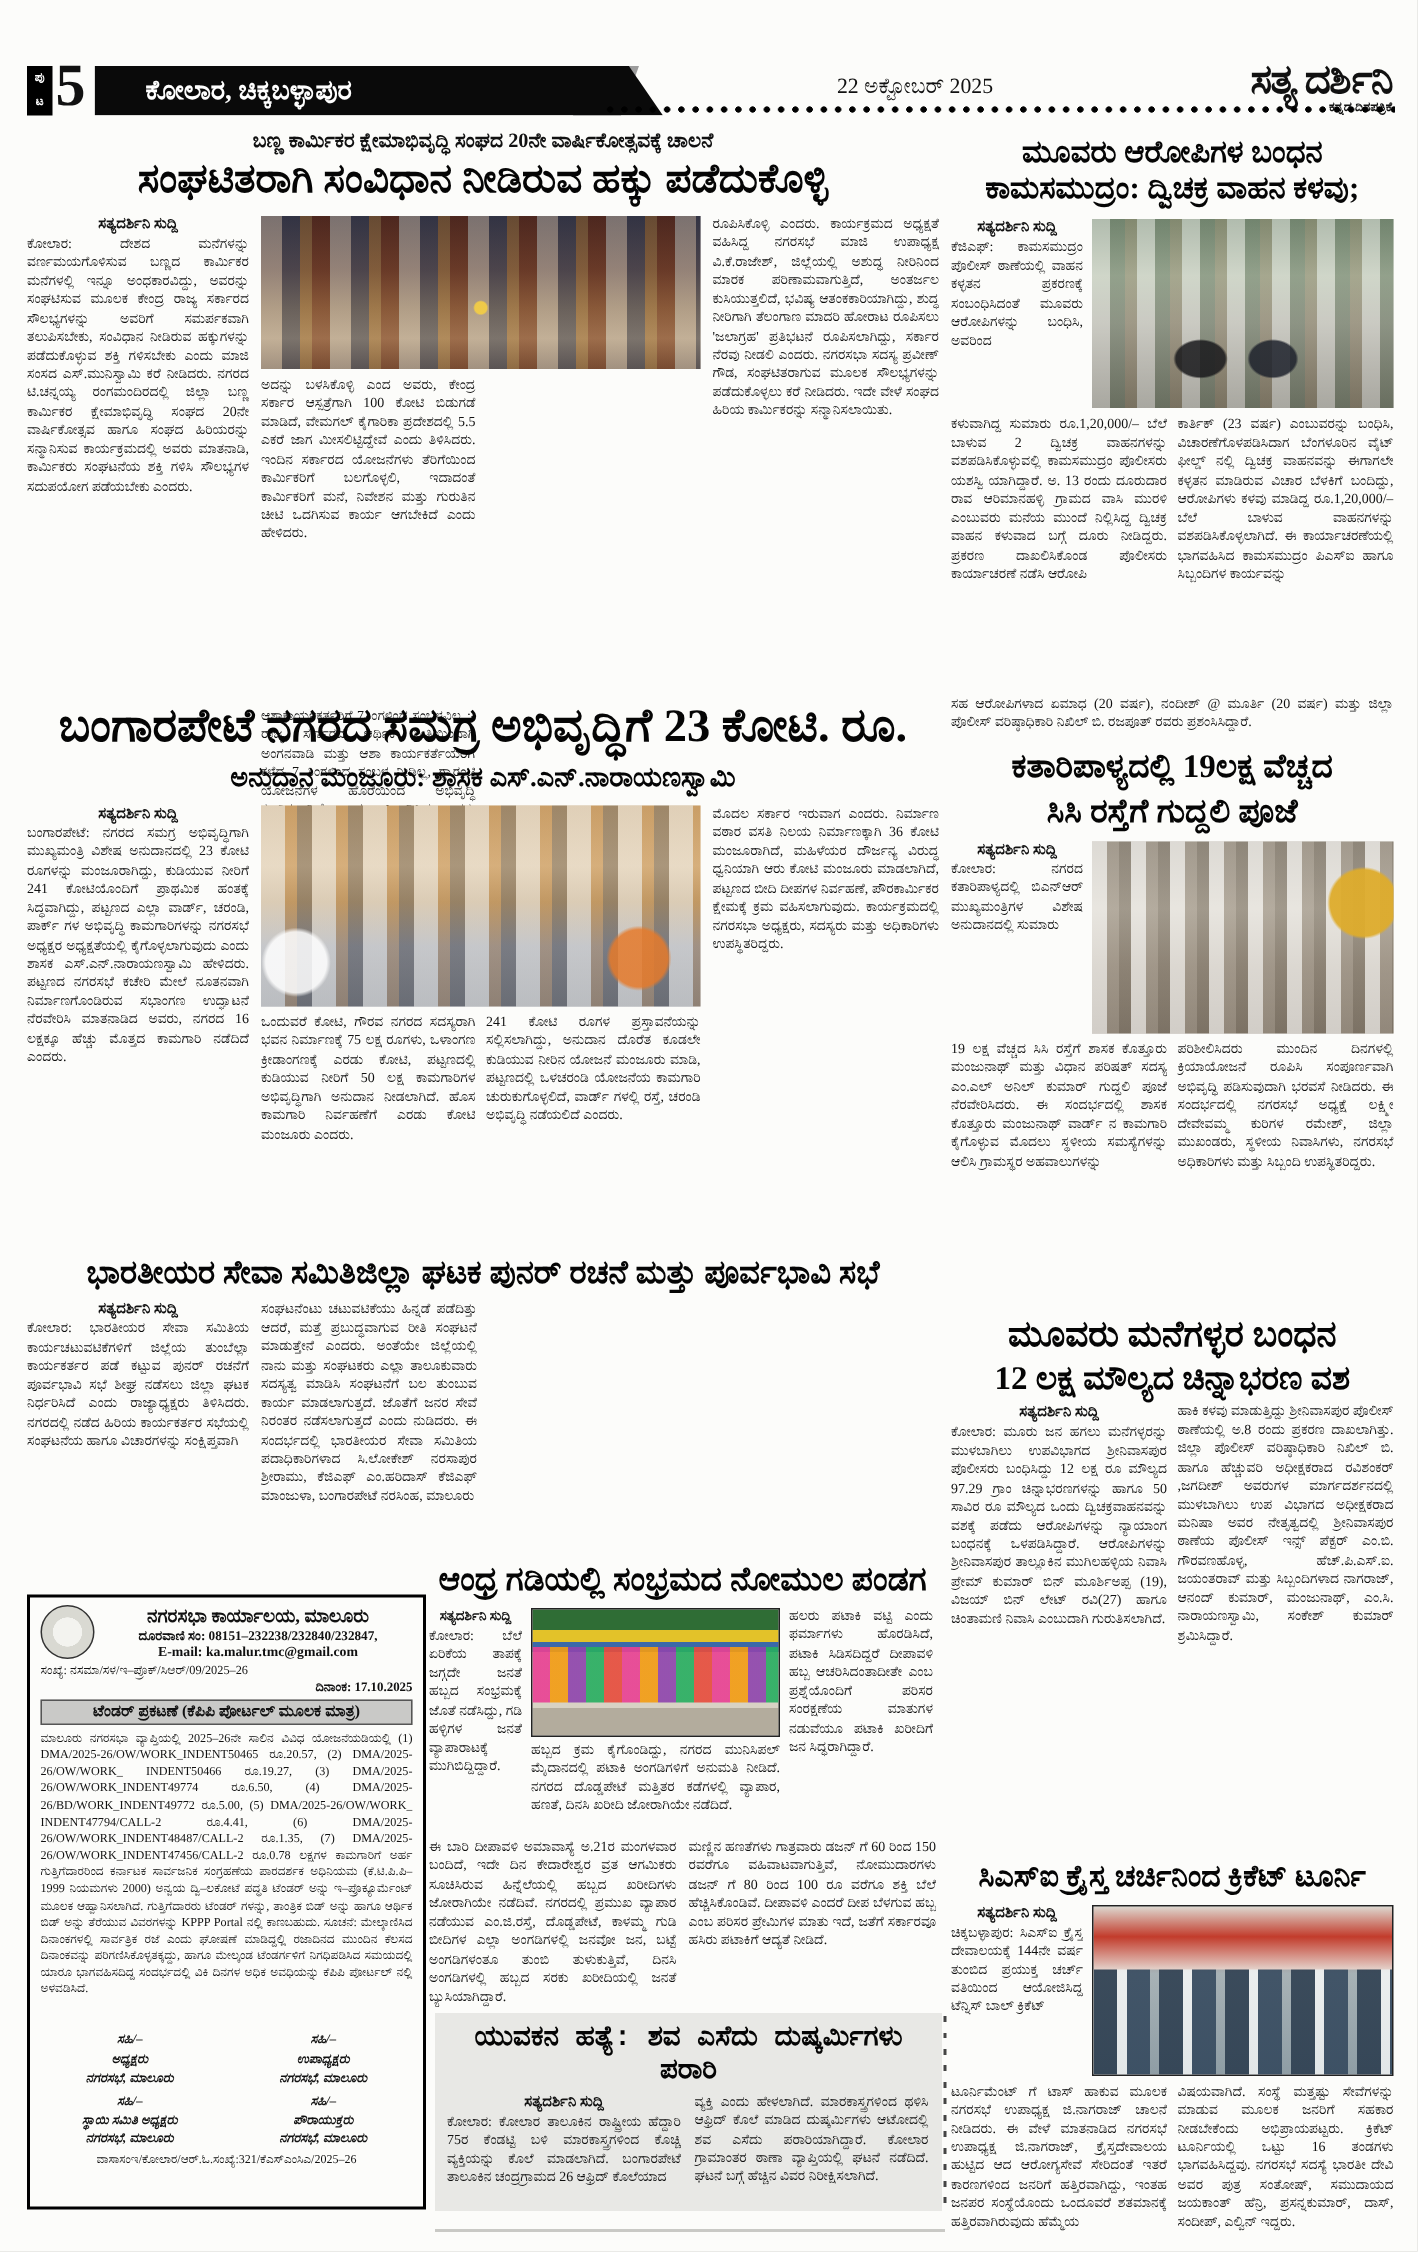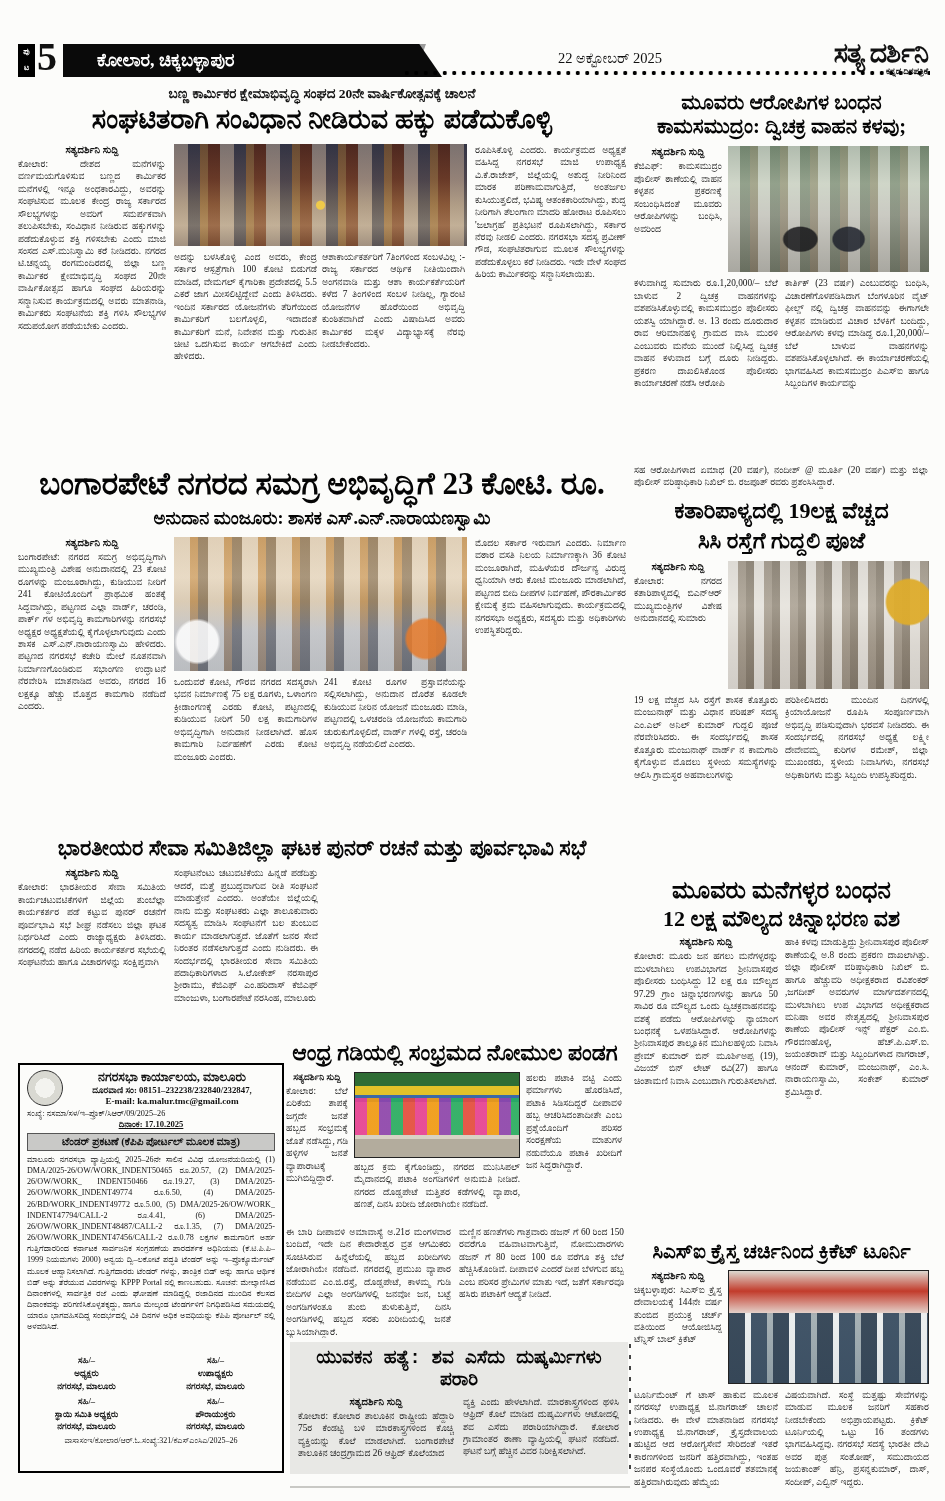--- a/index.html
+++ b/index.html
@@ -50,21 +50,21 @@
   .banner-shadow{background:#9c9c9c;transform:skewX(-20deg);}
   .dotline{background-image:radial-gradient(circle,#000 1.9px,transparent 2.3px);background-size:9.5px 6px;background-repeat:repeat-x;}
   .masthead{font-weight:bold;text-align:right;font-size:27px;letter-spacing:-1px;line-height:1;}
   .masthead-sub{font-size:8.5px;text-align:right;font-weight:bold;}
   
   .tbox{border:2.5px solid #000;padding:5px 7px;box-sizing:border-box;font-size:8.5px;}
   .tbox .office{font-weight:bold;font-size:12.5px;text-align:center;}
   .tbox .c{text-align:center;}
   .tbox .bannergrey{background:#c9c9c7;border:1px solid #555;font-weight:bold;font-size:10.5px;text-align:center;padding:2px 0;margin:3px 0;}
   .tbody{font-size:8.1px;line-height:1.38;text-align:justify;overflow:hidden;}
-  .signs{display:grid;grid-template-columns:1fr 1fr;gap:2px 10px;margin-top:4px;}
+  .signs{display:grid;grid-template-columns:1fr 1fr;gap:2px 10px;margin-top:4px;font-style:italic;}
   .sg{text-align:center;font-weight:bold;font-size:8.6px;line-height:1.5;}
   .emblem{width:34px;height:34px;border:1.5px solid #333;border-radius:50%;
           background:radial-gradient(circle at 50% 50%, #f3f3ef 0 40%, #d9d9d2 41% 100%);}
   .greybox{background:#e8e8e5;}
 </style>
 </head>
 <body>
 
 <div id="page">
 
@@ -85,21 +85,21 @@
   <div class="abs" style="left:18px;top:86px;width:608px;height:378px;">
     <div class="kicker">ಬಣ್ಣ ಕಾರ್ಮಿಕರ ಕ್ಷೇಮಾಭಿವೃದ್ಧಿ ಸಂಘದ 20ನೇ ವಾರ್ಷಿಕೋತ್ಸವಕ್ಕೆ ಚಾಲನೆ</div>
     <div class="hl" style="font-size:27px;margin-top:2px;">ಸಂಘಟಿತರಾಗಿ ಸಂವಿಧಾನ ನೀಡಿರುವ ಹಕ್ಕು ಪಡೆದುಕೊಳ್ಳಿ</div>
     <div class="colrow" style="margin-top:8px;">
       <div style="width:148px;">
         <div class="byline">ಸತ್ಯದರ್ಶಿನಿ ಸುದ್ದಿ</div>
         <div class="bt" style="height:296px;">ಕೋಲಾರ: ದೇಶದ ಮನೆಗಳನ್ನು ವರ್ಣಮಯಗೊಳಿಸುವ ಬಣ್ಣದ ಕಾರ್ಮಿಕರ ಮನೆಗಳಲ್ಲಿ ಇನ್ನೂ ಅಂಧಕಾರವಿದ್ದು, ಅವರನ್ನು ಸಂಘಟಿಸುವ ಮೂಲಕ ಕೇಂದ್ರ ರಾಜ್ಯ ಸರ್ಕಾರದ ಸೌಲಭ್ಯಗಳನ್ನು ಅವರಿಗೆ ಸಮರ್ಪಕವಾಗಿ ತಲುಪಿಸಬೇಕು, ಸಂವಿಧಾನ ನೀಡಿರುವ ಹಕ್ಕುಗಳನ್ನು ಪಡೆದುಕೊಳ್ಳುವ ಶಕ್ತಿ ಗಳಿಸಬೇಕು ಎಂದು ಮಾಜಿ ಸಂಸದ ಎಸ್.ಮುನಿಸ್ವಾಮಿ ಕರೆ ನೀಡಿದರು. ನಗರದ ಟಿ.ಚನ್ನಯ್ಯ ರಂಗಮಂದಿರದಲ್ಲಿ ಜಿಲ್ಲಾ ಬಣ್ಣ ಕಾರ್ಮಿಕರ ಕ್ಷೇಮಾಭಿವೃದ್ಧಿ ಸಂಘದ 20ನೇ ವಾರ್ಷಿಕೋತ್ಸವ ಹಾಗೂ ಸಂಘದ ಹಿರಿಯರನ್ನು ಸನ್ಮಾನಿಸುವ ಕಾರ್ಯಕ್ರಮದಲ್ಲಿ ಅವರು ಮಾತನಾಡಿ, ಕಾರ್ಮಿಕರು ಸಂಘಟನೆಯ ಶಕ್ತಿ ಗಳಿಸಿ ಸೌಲಭ್ಯಗಳ ಸದುಪಯೋಗ ಪಡೆಯಬೇಕು ಎಂದರು.</div>
       </div>
       <div style="width:293px;">
         <div class="photo ph1" style="width:293px;height:102px;"></div>
-        <div class="colrow" style="margin-top:5px;gap:5px;">
+        <div class="colrow" style="margin-top:5px;gap:21px;flex-direction:column;">
           <div class="bt" style="width:143px;height:200px;">ಅದನ್ನು ಬಳಸಿಕೊಳ್ಳಿ ಎಂದ ಅವರು, ಕೇಂದ್ರ ಸರ್ಕಾರ ಆಸ್ಪತ್ರೆಗಾಗಿ 100 ಕೋಟಿ ಬಿಡುಗಡೆ ಮಾಡಿದೆ, ವೇಮಗಲ್ ಕೈಗಾರಿಕಾ ಪ್ರದೇಶದಲ್ಲಿ 5.5 ಎಕರೆ ಜಾಗ ಮೀಸಲಿಟ್ಟಿದ್ದೇವೆ ಎಂದು ತಿಳಿಸಿದರು. ಇಂದಿನ ಸರ್ಕಾರದ ಯೋಜನೆಗಳು ತೆರಿಗೆಯಿಂದ ಕಾರ್ಮಿಕರಿಗೆ ಬಲಗೊಳ್ಳಲಿ, ಇದಾದಂತೆ ಕಾರ್ಮಿಕರಿಗೆ ಮನೆ, ನಿವೇಶನ ಮತ್ತು ಗುರುತಿನ ಚೀಟಿ ಒದಗಿಸುವ ಕಾರ್ಯ ಆಗಬೇಕಿದೆ ಎಂದು ಹೇಳಿದರು.</div>
           <div class="bt" style="width:143px;height:200px;">ಆಶಾಕಾರ್ಯಕರ್ತರಿಗೆ 7ತಿಂಗಳಿಂದ ಸಂಬಳವಿಲ್ಲ :- ರಾಜ್ಯ ಸರ್ಕಾರದ ಆರ್ಥಿಕ ನೀತಿಯಿಂದಾಗಿ ಅಂಗನವಾಡಿ ಮತ್ತು ಆಶಾ ಕಾರ್ಯಕರ್ತೆಯರಿಗೆ ಕಳೆದ 7 ತಿಂಗಳಿಂದ ಸಂಬಳ ನೀಡಿಲ್ಲ, ಗ್ಯಾರಂಟಿ ಯೋಜನೆಗಳ ಹೊರೆಯಿಂದ ಅಭಿವೃದ್ಧಿ ಕುಂಠಿತವಾಗಿದೆ ಎಂದು ವಿಷಾದಿಸಿದ ಅವರು ಕಾರ್ಮಿಕರ ಮಕ್ಕಳ ವಿದ್ಯಾಭ್ಯಾಸಕ್ಕೆ ನೆರವು ನೀಡಬೇಕೆಂದರು.</div>
         </div>
       </div>
       <div class="bt" style="width:151px;height:310px;">ರೂಪಿಸಿಕೊಳ್ಳಿ ಎಂದರು. ಕಾರ್ಯಕ್ರಮದ ಅಧ್ಯಕ್ಷತೆ ವಹಿಸಿದ್ದ ನಗರಸಭೆ ಮಾಜಿ ಉಪಾಧ್ಯಕ್ಷ ವಿ.ಕೆ.ರಾಜೇಶ್, ಜಿಲ್ಲೆಯಲ್ಲಿ ಅಶುದ್ಧ ನೀರಿನಿಂದ ಮಾರಕ ಪರಿಣಾಮವಾಗುತ್ತಿದೆ, ಅಂತರ್ಜಲ ಕುಸಿಯುತ್ತಲಿದೆ, ಭವಿಷ್ಯ ಆತಂಕಕಾರಿಯಾಗಿದ್ದು, ಶುದ್ಧ ನೀರಿಗಾಗಿ ತೆಲಂಗಾಣ ಮಾದರಿ ಹೋರಾಟ ರೂಪಿಸಲು 'ಜಲಾಗ್ರಹ' ಪ್ರತಿಭಟನೆ ರೂಪಿಸಲಾಗಿದ್ದು, ಸರ್ಕಾರ ನೆರವು ನೀಡಲಿ ಎಂದರು. ನಗರಸಭಾ ಸದಸ್ಯ ಪ್ರವೀಣ್ ಗೌಡ, ಸಂಘಟಿತರಾಗುವ ಮೂಲಕ ಸೌಲಭ್ಯಗಳನ್ನು ಪಡೆದುಕೊಳ್ಳಲು ಕರೆ ನೀಡಿದರು. ಇದೇ ವೇಳೆ ಸಂಘದ ಹಿರಿಯ ಕಾರ್ಮಿಕರನ್ನು ಸನ್ಮಾನಿಸಲಾಯಿತು.</div>
     </div>
   </div>
 
   <div class="abs" style="left:634px;top:86px;width:295px;height:376px;">
     <div class="hl" style="font-size:20.5px;margin-top:4px;">ಮೂವರು ಆರೋಪಿಗಳ ಬಂಧನ</div>
@@ -169,21 +169,21 @@
       <div class="emblem"></div>
       <div style="flex:1;">
         <div class="office">ನಗರಸಭಾ ಕಾರ್ಯಾಲಯ, ಮಾಲೂರು</div>
         <div class="c" style="font-size:8.8px;font-weight:bold;">ದೂರವಾಣಿ ಸಂ: 08151–232238/232840/232847,</div>
         <div class="c" style="font-size:9.2px;font-weight:bold;">E-mail: ka.malur.tmc@gmail.com</div>
       </div>
     </div>
     <div style="display:flex;justify-content:space-between;margin-top:3px;">
       <span style="font-size:8.2px;">ಸಂಖ್ಯೆ: ನಸಮಾ/ಸಳ/ಇ–ಪ್ರೊಕ್/ಸಿಆರ್/09/2025–26</span>
     </div>
-    <div style="text-align:center;font-size:8.6px;font-weight:bold;text-decoration:underline;">ದಿನಾಂಕ: 17.10.2025</div>
+    <div style="text-align:right;font-size:8.6px;font-weight:bold;">ದಿನಾಂಕ: 17.10.2025</div>
     <div class="bannergrey">ಟೆಂಡರ್ ಪ್ರಕಟಣೆ (ಕೆಪಿಪಿ ಪೋರ್ಟಲ್ ಮೂಲಕ ಮಾತ್ರ)</div>
     <div class="tbody" style="height:196px;">ಮಾಲೂರು ನಗರಸಭಾ ವ್ಯಾಪ್ತಿಯಲ್ಲಿ 2025–26ನೇ ಸಾಲಿನ ವಿವಿಧ ಯೋಜನೆಯಡಿಯಲ್ಲಿ (1) DMA/2025-26/OW/WORK_INDENT50465 ರೂ.20.57, (2) DMA/2025-26/OW/WORK_ INDENT50466 ರೂ.19.27, (3) DMA/2025-26/OW/WORK_INDENT49774 ರೂ.6.50, (4) DMA/2025-26/BD/WORK_INDENT49772 ರೂ.5.00, (5) DMA/2025-26/OW/WORK_ INDENT47794/CALL-2 ರೂ.4.41, (6) DMA/2025-26/OW/WORK_INDENT48487/CALL-2 ರೂ.1.35, (7) DMA/2025-26/OW/WORK_INDENT47456/CALL-2 ರೂ.0.78 ಲಕ್ಷಗಳ ಕಾಮಗಾರಿಗೆ ಅರ್ಹ ಗುತ್ತಿಗೆದಾರರಿಂದ ಕರ್ನಾಟಕ ಸಾರ್ವಜನಿಕ ಸಂಗ್ರಹಣೆಯ ಪಾರದರ್ಶಕ ಅಧಿನಿಯಮ (ಕೆ.ಟಿ.ಪಿ.ಪಿ–1999 ನಿಯಮಗಳು 2000) ಅನ್ವಯ ದ್ವಿ–ಲಕೋಟೆ ಪದ್ಧತಿ ಟೆಂಡರ್ ಅನ್ನು ಇ–ಪ್ರೊಕ್ಯೂರ್ಮೆಂಟ್ ಮೂಲಕ ಆಹ್ವಾನಿಸಲಾಗಿದೆ. ಗುತ್ತಿಗೆದಾರರು ಟೆಂಡರ್ ಗಳನ್ನು, ತಾಂತ್ರಿಕ ಬಿಡ್ ಅನ್ನು ಹಾಗೂ ಆರ್ಥಿಕ ಬಿಡ್ ಅನ್ನು ತೆರೆಯುವ ವಿವರಗಳನ್ನು KPPP Portal ನಲ್ಲಿ ಕಾಣಬಹುದು. ಸೂಚನೆ: ಮೇಲ್ಕಾಣಿಸಿದ ದಿನಾಂಕಗಳಲ್ಲಿ ಸಾರ್ವತ್ರಿಕ ರಜೆ ಎಂದು ಘೋಷಣೆ ಮಾಡಿದ್ದಲ್ಲಿ ರಜಾದಿನದ ಮುಂದಿನ ಕೆಲಸದ ದಿನಾಂಕವನ್ನು ಪರಿಗಣಿಸಿಕೊಳ್ಳತಕ್ಕದ್ದು, ಹಾಗೂ ಮೇಲ್ಕಂಡ ಟೆಂಡರ್ಗಳಿಗೆ ನಿಗಧಿಪಡಿಸಿದ ಸಮಯದಲ್ಲಿ ಯಾರೂ ಭಾಗವಹಿಸದಿದ್ದ ಸಂದರ್ಭದಲ್ಲಿ ವಿಕಿ ದಿನಗಳ ಅಧಿಕ ಅವಧಿಯನ್ನು ಕೆಪಿಪಿ ಪೋರ್ಟಲ್ ನಲ್ಲಿ ಅಳವಡಿಸಿದೆ.</div>
     <div class="signs">
       <div class="sg">
         <div>ಸಹಿ/–</div>
         <div>ಅಧ್ಯಕ್ಷರು</div>
         <div>ನಗರಸಭೆ, ಮಾಲೂರು</div>
       </div>
       <div class="sg">
         <div>ಸಹಿ/–</div>

